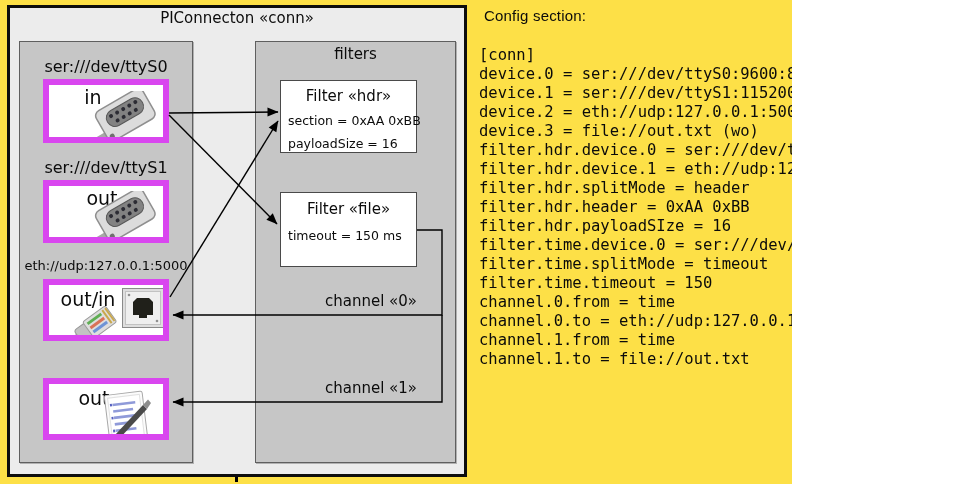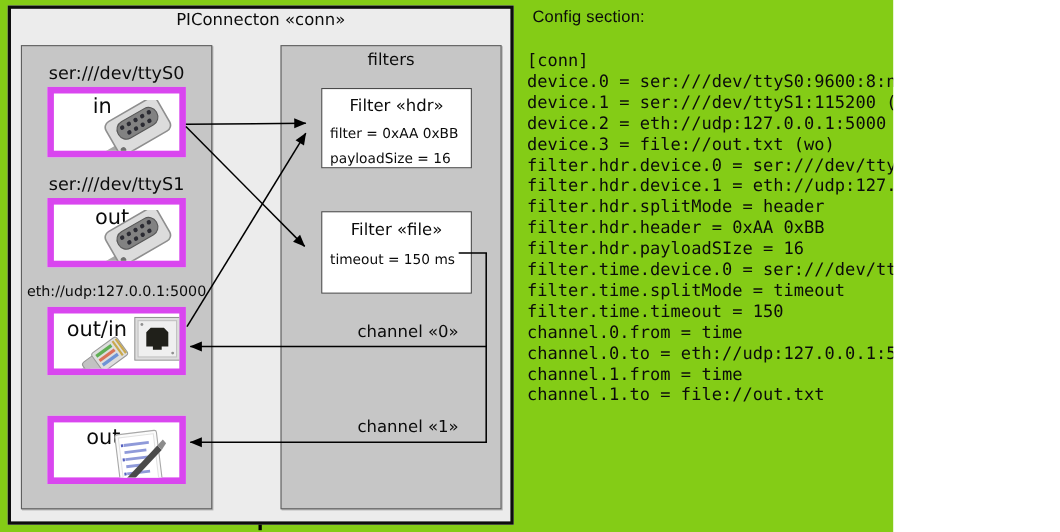--- a/index.html
+++ b/index.html
@@ -1,34 +1,34 @@
 <!DOCTYPE html>
 <html><head>
 <meta charset="utf-8">
 <style>
   html,body{margin:0;padding:0;background:#fff;}
-  .stage{position:relative;width:792px;height:484px;background:#84cc16;overflow:hidden;
-         font-family:"DejaVu Sans",sans-serif;color:#0b0b0b;padding-left:20px;}
+  .stage{position:relative;width:792px;height:484px;background:#fde047;overflow:hidden;
+         font-family:"DejaVu Sans",sans-serif;color:#0b0b0b;}
   .abs{position:absolute;}
   
   .outer-box{left:7px;top:5px;width:460px;height:472px;box-sizing:border-box;
              border:3px solid #0d0d0d;background:#ececec;}
   .diagram-title{left:7px;top:9px;width:460px;text-align:center;font-size:15px;}
   .panel{background:#c6c6c6;border:1px solid #5f5f5f;box-sizing:border-box;
          box-shadow:1px 1px 0 rgba(0,0,0,0.25);}
   .devices-panel{left:19px;top:41px;width:174px;height:422px;}
   .filters-panel{left:255px;top:41px;width:201px;height:422px;}
   .filters-title{left:255px;top:45px;width:201px;text-align:center;font-size:15px;}
   .dev-label{left:19px;width:174px;text-align:center;font-size:16px;white-space:nowrap;}
   .dev-label.small{font-size:13px;}
   .dev-box{left:43px;width:126px;box-sizing:border-box;background:#ffffff;
            border:6px solid #d946ef;overflow:hidden;}
   .dev-mode{position:absolute;font-size:19px;line-height:22px;text-align:center;}
   .filter-box{left:280px;width:137px;box-sizing:border-box;background:#ffffff;
-              border:1.5px solid #4a4a4a;margin-left:12px;}
+              border:1.5px solid #4a4a4a;}
   .filter-title{position:absolute;left:0;width:100%;text-align:center;font-size:15px;}
   .filter-attr{position:absolute;left:7px;font-size:12.5px;line-height:14px;white-space:nowrap;}
   .channel-label{width:120px;text-align:right;font-size:15px;white-space:nowrap;}
   .overlay{left:0;top:0;pointer-events:none;z-index:50;}
   .tick{left:235px;top:477px;width:3px;height:5px;background:#000;}
   
   .config-heading{left:484px;top:7px;font-family:"Liberation Sans",sans-serif;
                   font-weight:normal;font-size:15px;letter-spacing:0.2px;}
   .config-lines{left:479px;top:46px;font-family:"DejaVu Sans Mono",monospace;
                 font-size:15.5px;line-height:19px;white-space:pre;letter-spacing:0;}
@@ -137,21 +137,21 @@
         </g>
       </g>
       <polygon points="20,45 48,15 52,19 24,49" fill="#4a4a4a"></polygon>
       <polygon points="48,15 53,9.5 56,13 52,19" fill="#8c8c8c"></polygon>
       <polygon points="20,45 14.5,51.5 17,52.5 24,49" fill="#c9c9c9"></polygon>
     </svg>
   </div>
 
   <div class="abs filter-box" style="top:80px;height:73px">
     <div class="filter-title" style="top:6px">Filter «hdr»</div>
-    <div class="filter-attr" style="top:33px">filter = 0xAA 0xBB</div>
+    <div class="filter-attr" style="top:33px">section = 0xAA 0xBB</div>
     <div class="filter-attr" style="top:56px">payloadSize = 16</div>
   </div>
 
   <div class="abs filter-box" style="top:192px;height:75px">
     <div class="filter-title" style="top:7px">Filter «file»</div>
     <div class="filter-attr" style="top:36px">timeout = 150 ms</div>
   </div>
 
   <div class="abs channel-label" style="left:297px;top:292px">channel «0»</div>
   <div class="abs channel-label" style="left:297px;top:379px">channel «1»</div>

